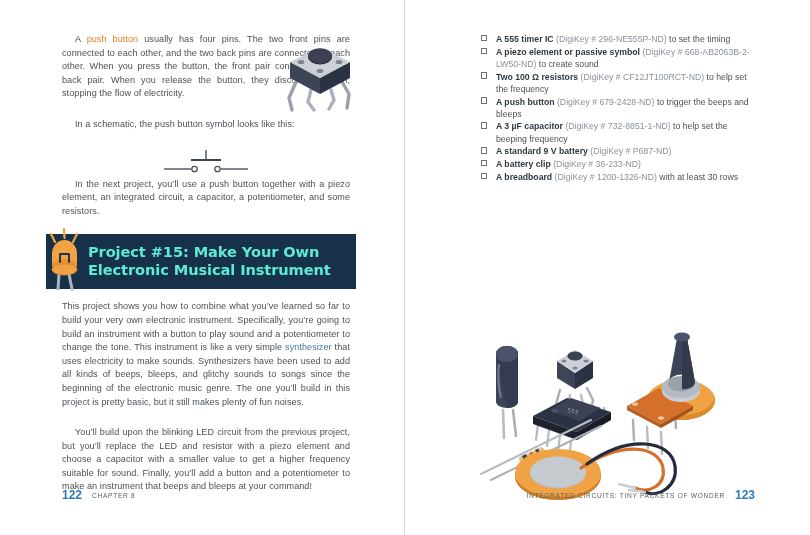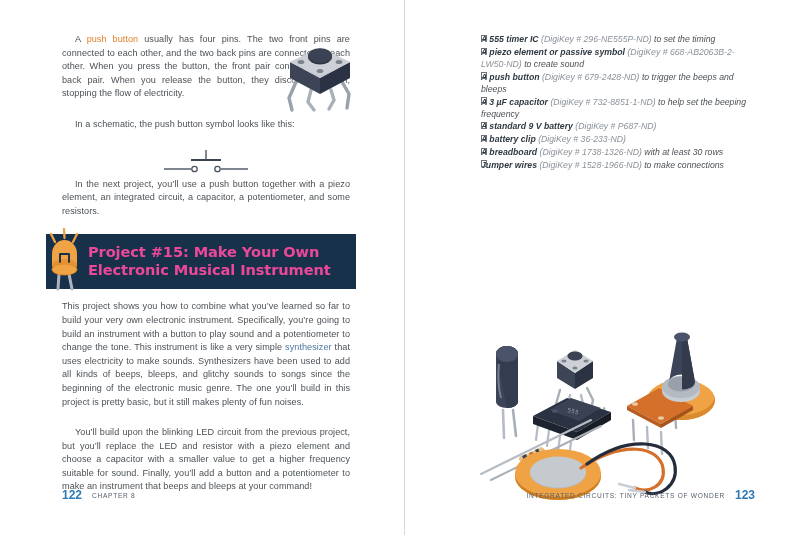--- a/index.html
+++ b/index.html
@@ -59,21 +59,21 @@
     background:#17314b;
     padding:9px 12px 10px 42px;
     box-sizing:border-box;
     width:310px;
   }
   .banner h2{
     margin:0;
     font-size:14.6px;
     line-height:18px;
     font-weight:bold;
-    color:#ec4899;
+    color:#5eead4;
     letter-spacing:-0.1px;
     font-family:"DejaVu Sans", sans-serif;
   }
   .banner h2 .num{font-weight:bold;}
   .banner h2 .rest{font-weight:bold;}
   .led-icon{
     position:absolute;left:-2px;top:-6px;
     width:50px;height:66px;
   }
   .proj-body{margin-top:11px;}
@@ -102,22 +102,22 @@
     letter-spacing:-0.2px;
   }
   ul.checklist{
     list-style:none;margin:0 0 0 0;padding:0 0 0 14px;
   }
   ul.checklist li{
     position:relative;
     font-size:8.7px;
     line-height:12.2px;
     color:#4c5257;
+    padding-left:15px;
     margin-bottom:0.5px;
-    font-style:italic;
   }
   ul.checklist li .box{
     position:absolute;left:0;top:1.8px;
     width:6.4px;height:6.4px;
     border:1.1px solid #6b7279;
     box-sizing:border-box;
   }
   ul.checklist li b{color:#2f3941;font-weight:bold;}
   ul.checklist li .dk{color:#8b9299;}
   .note{
@@ -211,30 +211,30 @@
       <span class="pgnum">122</span><span class="chap">CHAPTER 8</span>
     </div>
   </div>
 
   <div class="page right">
 
 
     <ul class="checklist">
       <li><span class="box"></span><b>A 555 timer IC</b><span class="dk"> (DigiKey # 296-NE555P-ND)</span><span> to set the timing</span></li>
       <li><span class="box"></span><b>A piezo element or passive symbol</b><span class="dk"> (DigiKey # 668-AB2063B-2-LW50-ND)</span><span> to create sound</span></li>
+      <li><span class="box"></span><b>Two 100 Ω resistors</b><span class="dk"> (DigiKey # CF12JT100RCT-ND)</span><span> to help set the frequency</span></li>
       <li><span class="box"></span><b>A push button</b><span class="dk"> (DigiKey # 679-2428-ND)</span><span> to trigger the beeps and bleeps</span></li>
       <li><span class="box"></span><b>A 3 µF capacitor</b><span class="dk"> (DigiKey # 732-8851-1-ND)</span><span> to help set the beeping frequency</span></li>
     </ul>
 
 
     <ul class="checklist">
       <li><span class="box"></span><b>A standard 9 V battery</b><span class="dk"> (DigiKey # P687-ND)</span><span></span></li>
       <li><span class="box"></span><b>A battery clip</b><span class="dk"> (DigiKey # 36-233-ND)</span><span></span></li>
-      <li><span class="box"></span><b>A breadboard</b><span class="dk"> (DigiKey # 1738-1326-ND)</span><span> with at least 30 rows</span></li>
-      <li><span class="box"></span><b>Jumper wires</b><span class="dk"> (DigiKey # 1528-1966-ND)</span><span> to make connections</span></li>
+      <li><span class="box"></span><b>A breadboard</b><span class="dk"> (DigiKey # 1200-1326-ND)</span><span> with at least 30 rows</span></li>
     </ul>
 
     <div class="collage">
       <svg viewBox="0 0 290 175" width="290" height="175" xmlns="http://www.w3.org/2000/svg">
 
         <g>
           <path d="M40 82 L41 110" stroke="#b6bcc4" stroke-width="2.6" stroke-linecap="round"></path>
           <path d="M50 82 L53 108" stroke="#a9afb8" stroke-width="2.6" stroke-linecap="round"></path>
           <path d="M33 26 a11 8 0 0 1 22 0 v48 a11 6 0 0 1 -22 0 z" fill="#3c4459"></path>
           <path d="M33 26 a11 8 0 0 1 22 0 v48 a11 6 0 0 1 -11 6 z" fill="#343c50"></path>

